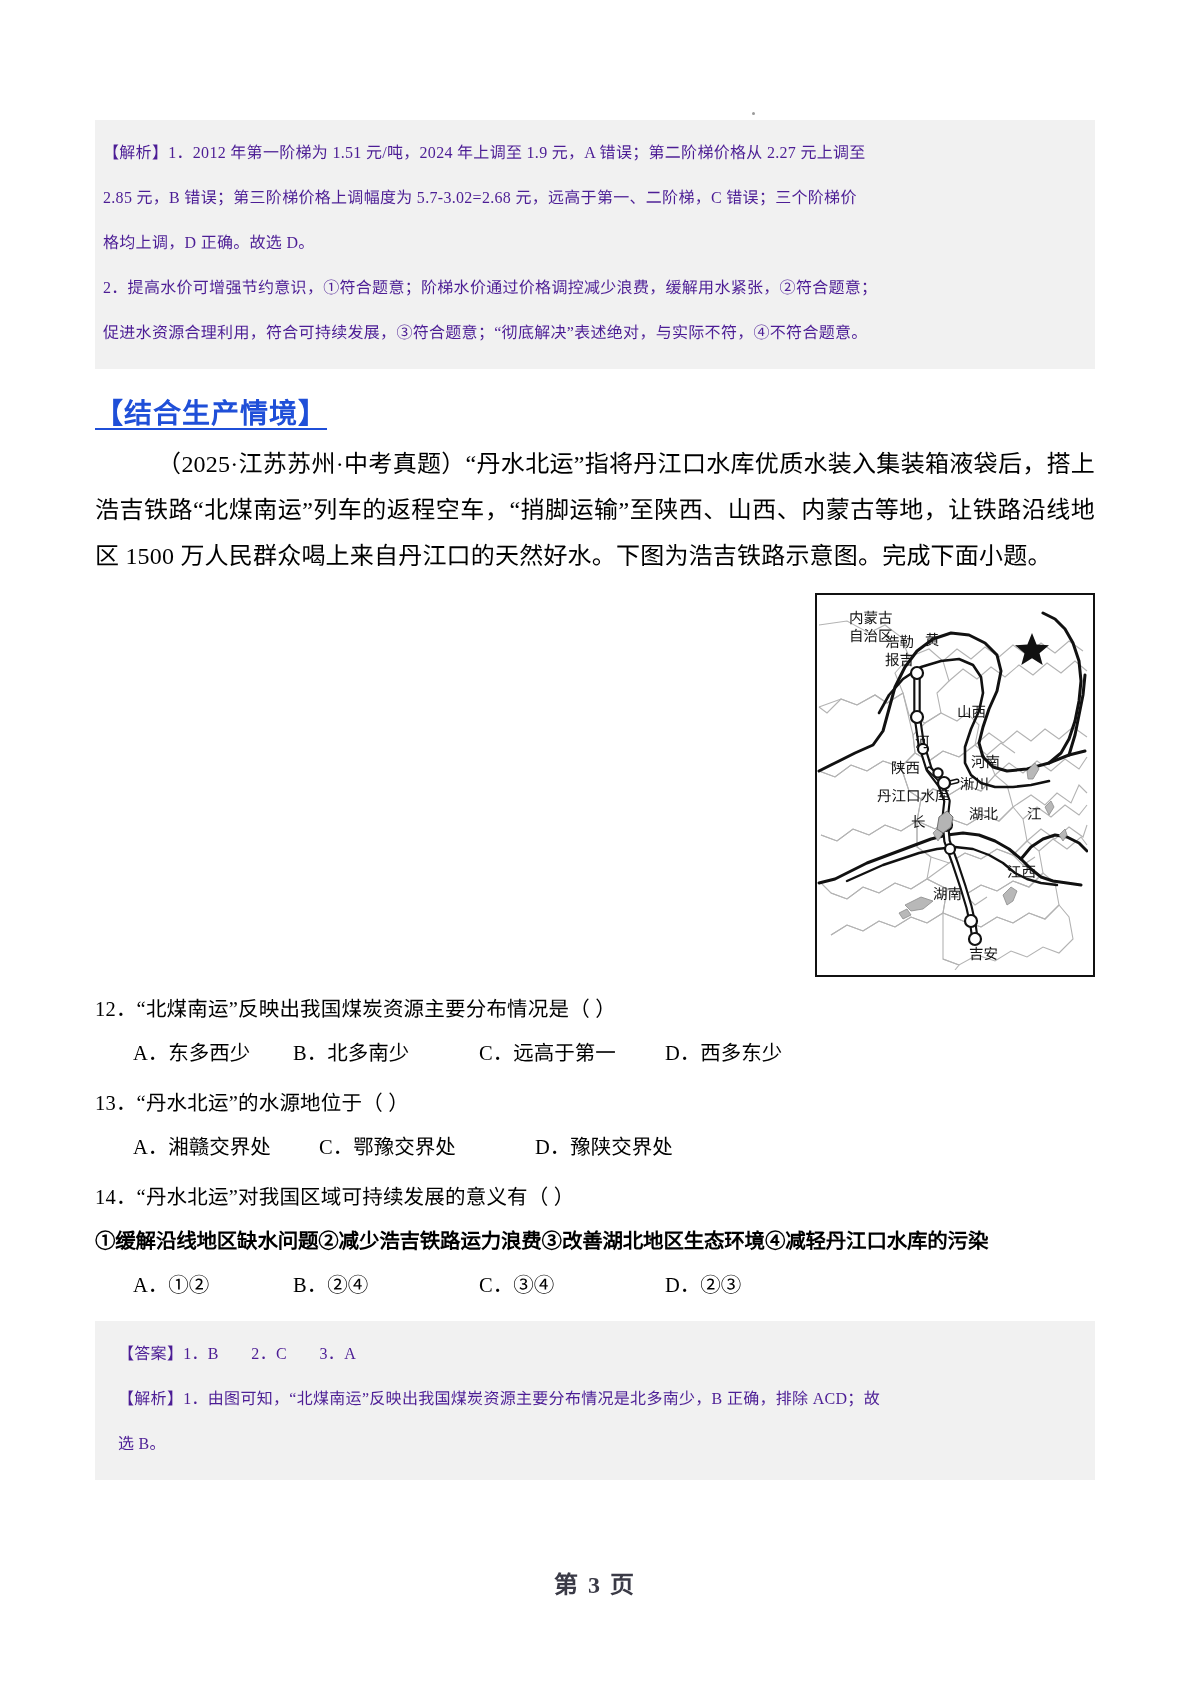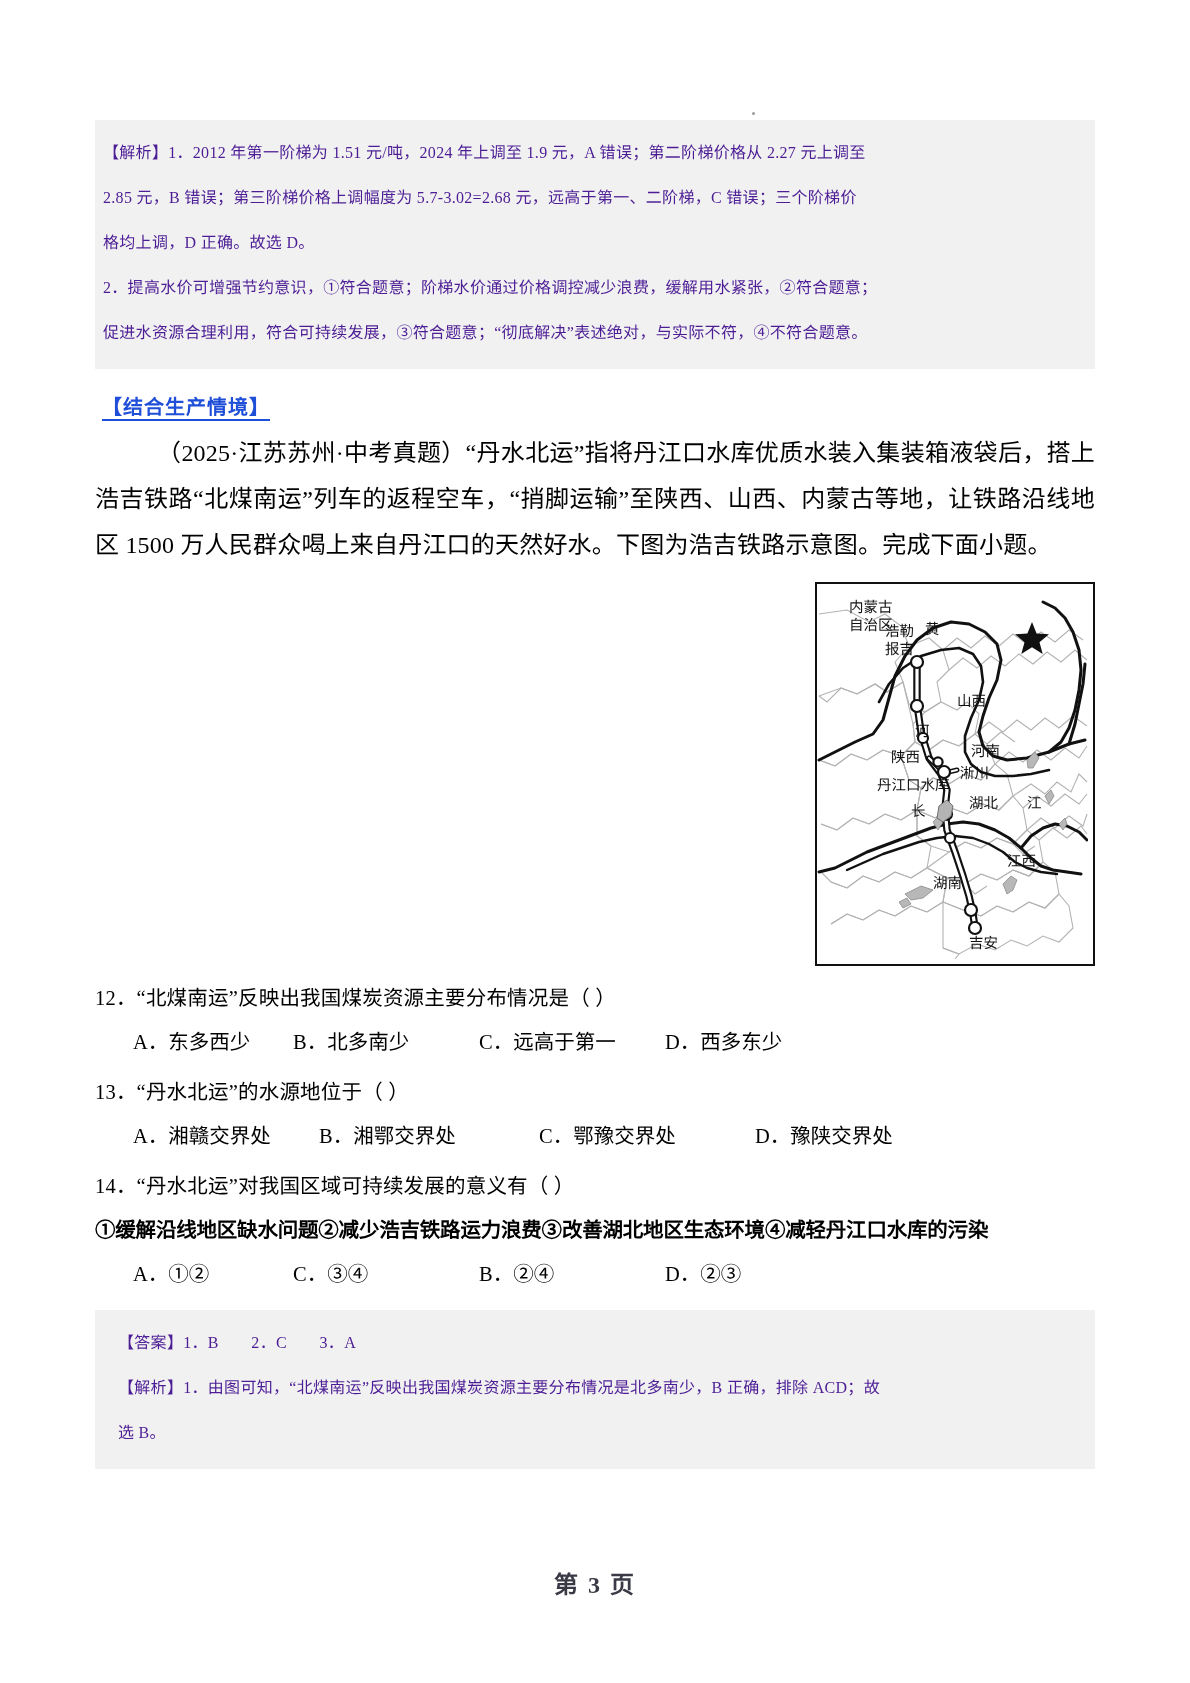--- a/index.html
+++ b/index.html
@@ -41,25 +41,25 @@
     font-size: 16px;
     line-height: 45px;
     letter-spacing: 0.3px;
     white-space: nowrap;
   }
 
   
   .blue-heading {
     color: #1f4fd8;
     font-weight: bold;
-    font-size: 20px;
+    font-size: 28px;
     letter-spacing: 1px;
     text-decoration: underline;
     text-underline-offset: 5px;
-    margin: 22px 0 10px 7px;
+    margin: 22px 0 10px 0;
     display: inline-block;
   }
 
   
   .stem {
     font-size: 24px;
     line-height: 46px;
     text-align: justify;
     text-justify: inter-ideograph;
     letter-spacing: 0.2px;
@@ -273,31 +273,30 @@
     <div class="options">
       <span class="opt opt-w1">A．东多西少</span>
       <span class="opt opt-w2">B．北多南少</span>
       <span class="opt opt-w3">C．远高于第一</span>
       <span class="opt">D．西多东少</span>
     </div>
 
     <div class="question"><span>13．</span><span>“丹水北运”的水源地位于（    ）</span></div>
     <div class="options">
       <span class="opt opt-q13-1">A．湘赣交界处</span>
-      <span class="opt opt-q13-2">B．湘鄂交界处</span>
       <span class="opt opt-q13-3">C．鄂豫交界处</span>
       <span class="opt">D．豫陕交界处</span>
     </div>
 
     <div class="question"><span>14．</span><span>“丹水北运”对我国区域可持续发展的意义有（    ）</span></div>
     <div class="listline">①缓解沿线地区缺水问题②减少浩吉铁路运力浪费③改善湖北地区生态环境④减轻丹江口水库的污染</div>
     <div class="options">
       <span class="opt opt-q14-1">A．①②</span>
+      <span class="opt opt-q14-2">B．②④</span>
       <span class="opt opt-q14-3">C．③④</span>
-      <span class="opt opt-q14-2">B．②④</span>
       <span class="opt">D．②③</span>
     </div>
 
     <div class="shaded answers-block">
       <div class="red-line">【答案】1．B　　2．C　　3．A</div>
       <div class="red-line">【解析】1．由图可知，“北煤南运”反映出我国煤炭资源主要分布情况是北多南少，B 正确，排除 ACD；故</div>
       <div class="red-line">选 B。</div>
     </div>
 
   </div>

